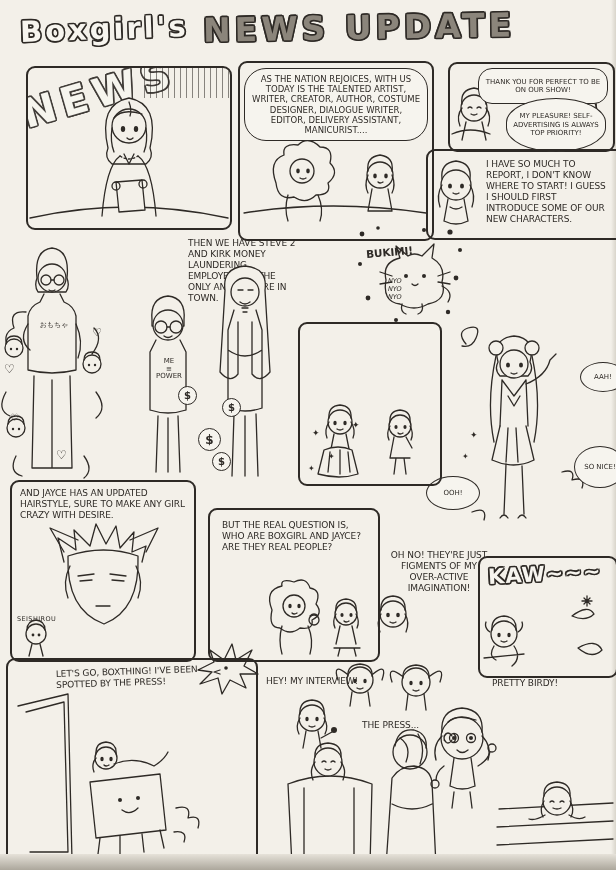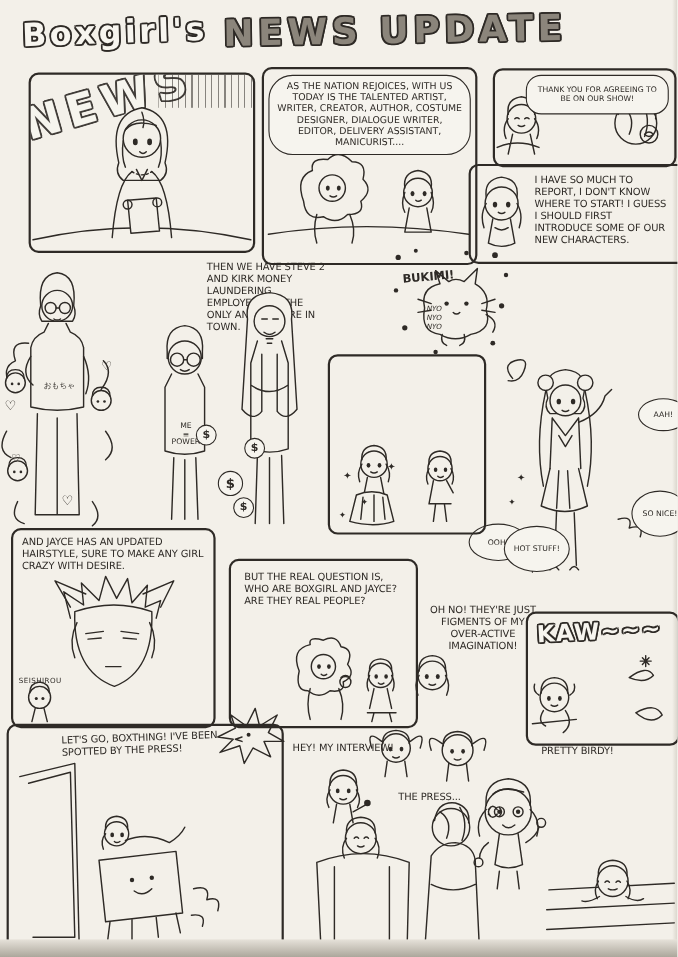--- a/index.html
+++ b/index.html
@@ -26,21 +26,21 @@
   .title-main{font-size:33px;letter-spacing:4px;transform:rotate(-1deg);}
   .sketch svg{display:block;}
   .sketch path,.sketch circle,.sketch ellipse,.sketch line,.sketch rect{
        stroke:#2e2a26;stroke-width:1.3;fill:none;stroke-linecap:round;stroke-linejoin:round;}
   .sketch .fillp{fill:#f3f0e9;}
   .sketch .ink{fill:#2e2a26;stroke:none;}
   .glyph{position:absolute;color:#2e2a26;}
   .dollar{position:absolute;width:17px;height:17px;border:1.4px solid #2e2a26;border-radius:50%;
        display:flex;align-items:center;justify-content:center;font-size:10px;font-weight:bold;background:#f6f4ee;}
   .stripes{position:absolute;background:repeating-linear-gradient(90deg,rgba(46,42,38,.55) 0 1px,transparent 1px 6px);}
-  .shirt{position:absolute;font-size:7px;text-align:center;line-height:1.1;margin-top:26px;}
+  .shirt{position:absolute;font-size:7px;text-align:center;line-height:1.1;}
 </style>
 </head>
 <body>
 
 <div class="page">
   <div class="edge-r"></div>
 
   <div class="abs" style="left:20px;top:8px;display:flex;gap:14px;align-items:baseline;">
     <span class="outline-txt title-script">Boxgirl's</span>
     <span class="hatch-txt title-main">NEWS UPDATE</span>
@@ -93,21 +93,22 @@
         <circle class="fillp" cx="24" cy="44" r="13"></circle>
         <path d="M12 40 Q10 26 24 24 Q38 26 36 40 M12 44 Q6 52 10 62 M36 44 Q42 52 38 62"></path>
         <path d="M18 44 Q20 42 22 44 M27 44 Q29 42 31 44 M21 50 Q24 52 27 50"></path>
         <path d="M16 58 L12 76 M32 58 L36 76 M2 70 Q20 62 40 70"></path>
         <circle class="fillp" cx="128" cy="48" r="19"></circle>
         <path d="M112 40 Q116 22 134 26 Q148 30 146 44 M118 34 Q128 44 122 58 M134 30 Q142 44 136 60"></path>
         <circle cx="140" cy="58" r="8"></circle>
           <path d="M136 58 Q140 54 144 58 Q140 62 136 58"></path>
       </svg>
     </div>
-    <div class="bub small" style="left:28px;top:4px;width:118px;height:26px;border-radius:14px;">THANK YOU FOR AGREEING TO BE ON OUR SHOW!</div>
+    <div class="bub small" style="left:28px;top:4px;width:118px;height:26px;border-radius:14px;">THANK YOU FOR PERFECT TO BE ON OUR SHOW!</div>
+    <div class="bub small" style="left:56px;top:34px;width:88px;height:44px;border-radius:50% 50% 50% 50% / 45%;">MY PLEASURE! SELF-ADVERTISING IS ALWAYS TOP PRIORITY!</div>
   </div>
 
   <div class="panel" style="left:426px;top:149px;width:186px;height:87px;padding-left:36px;">
     <div class="sketch abs" style="left:0;top:0;">
       <svg width="60" height="85" viewBox="0 0 60 85">
         <circle class="fillp" cx="28" cy="34" r="15"></circle>
         <path d="M14 28 Q12 12 28 10 Q44 12 42 28 M14 34 Q8 44 12 56 M42 34 Q48 44 44 56"></path>
         <ellipse class="ink" cx="22" cy="35" rx="2" ry="2.6"></ellipse>
         <ellipse class="ink" cx="34" cy="35" rx="2" ry="2.6"></ellipse>
         <path d="M25 42 Q28 44 31 42 M20 48 L16 70 M36 48 L40 70 M16 70 Q28 76 40 70 M22 56 Q28 60 34 56"></path>
@@ -211,21 +212,20 @@
       <path d="M54 142 L52 192 M70 144 L72 192 M48 196 Q52 190 56 196 M66 196 Q70 190 74 196"></path>
       <path d="M110 150 Q124 146 120 158 Q134 154 130 166 M20 190 Q36 184 32 198"></path>
     </svg>
   </div>
   <span class="glyph" style="left:470px;top:430px;font-size:9px;">✦</span>
   <span class="glyph" style="left:462px;top:452px;font-size:8px;">✦</span>
 
   <div class="bub small" style="left:580px;top:362px;width:34px;height:20px;">AAH!</div>
   <div class="bub small" style="left:574px;top:446px;width:40px;height:32px;">SO NICE!</div>
   <div class="bub small" style="left:426px;top:476px;width:42px;height:24px;">OOH!</div>
-  <div class="bub small" style="left:458px;top:478px;width:48px;height:32px;">HOT STUFF!</div>
 
   <div class="panel" style="left:298px;top:322px;width:140px;height:160px;">
     <div class="sketch abs" style="left:0;top:76px;">
       <svg width="138" height="80" viewBox="0 0 138 80">
         <circle class="fillp" cx="40" cy="22" r="12"></circle>
         <path d="M29 18 Q28 6 40 5 Q52 6 51 18 M29 22 Q24 30 27 38 M51 22 Q56 30 53 38"></path>
         <ellipse class="ink" cx="35" cy="23" rx="1.7" ry="2.2"></ellipse>
           <ellipse class="ink" cx="45" cy="23" rx="1.7" ry="2.2"></ellipse>
         <path d="M37 29 Q40 31 43 29 M34 34 L30 54 M46 34 L50 54"></path>
         <path class="fillp" d="M24 50 L18 74 Q40 80 58 74 L52 50 Q38 44 24 50 Z"></path>

